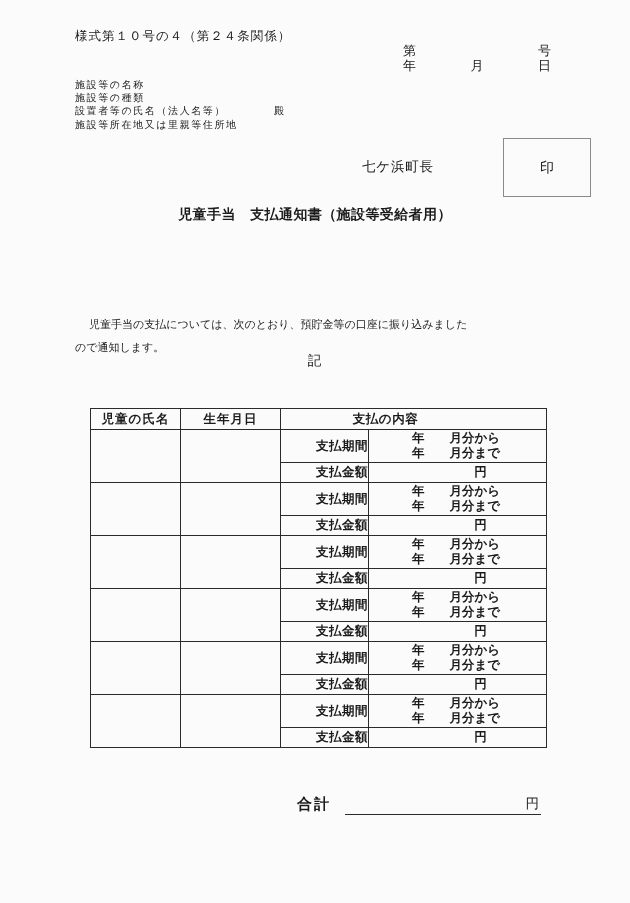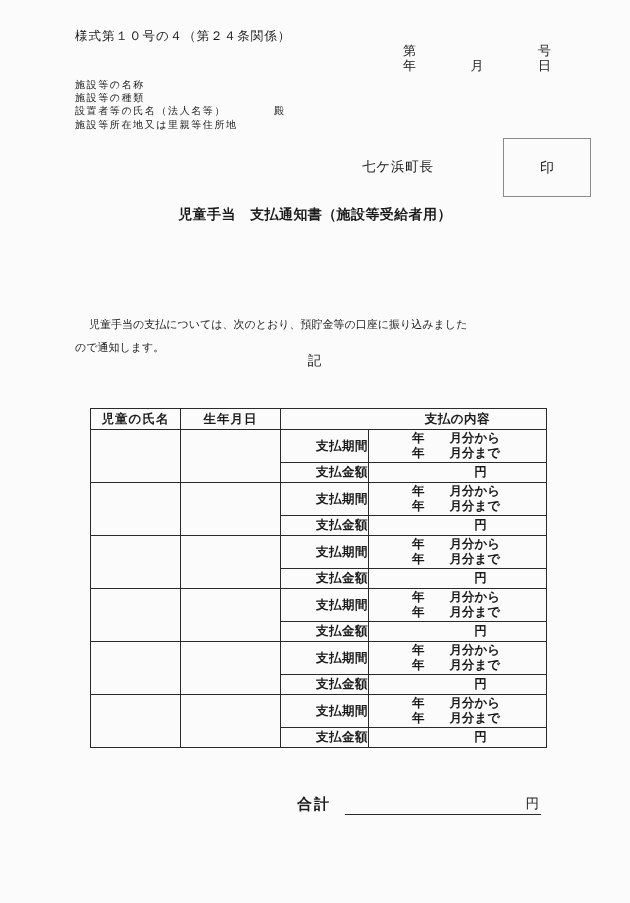--- a/index.html
+++ b/index.html
@@ -58,21 +58,21 @@
     overflow:hidden;
   }
   .col-name{width:90px;}
   .col-dob{width:100px;}
   .col-label{width:88px;}
   .col-value{width:178px;}
   tr.r-head{height:21px;}
   tr.r-period{height:33px;}
   tr.r-amount{height:20px;}
   .h-cell{text-align:center;letter-spacing:1px;}
-  .h-content{text-align:right;letter-spacing:0.5px;padding-right:56px;}
+  .h-content{text-align:center;letter-spacing:0.5px;padding-right:56px;}
   .c-label{text-align:right;letter-spacing:0.5px;}
   .c-period{padding:1px 3px 1px 0;}
   .pline{text-align:center;line-height:15px;white-space:pre;}
   .c-amount{text-align:center;padding-left:46px;}
 
   .total-row{left:297px;top:793px;display:flex;height:22px;}
   .total-label{font-size:15px;font-weight:600;letter-spacing:2px;line-height:22px;}
   .total-line{
     display:inline-block;width:196px;margin-left:14px;
     border-bottom:1.5px solid var(--line);

